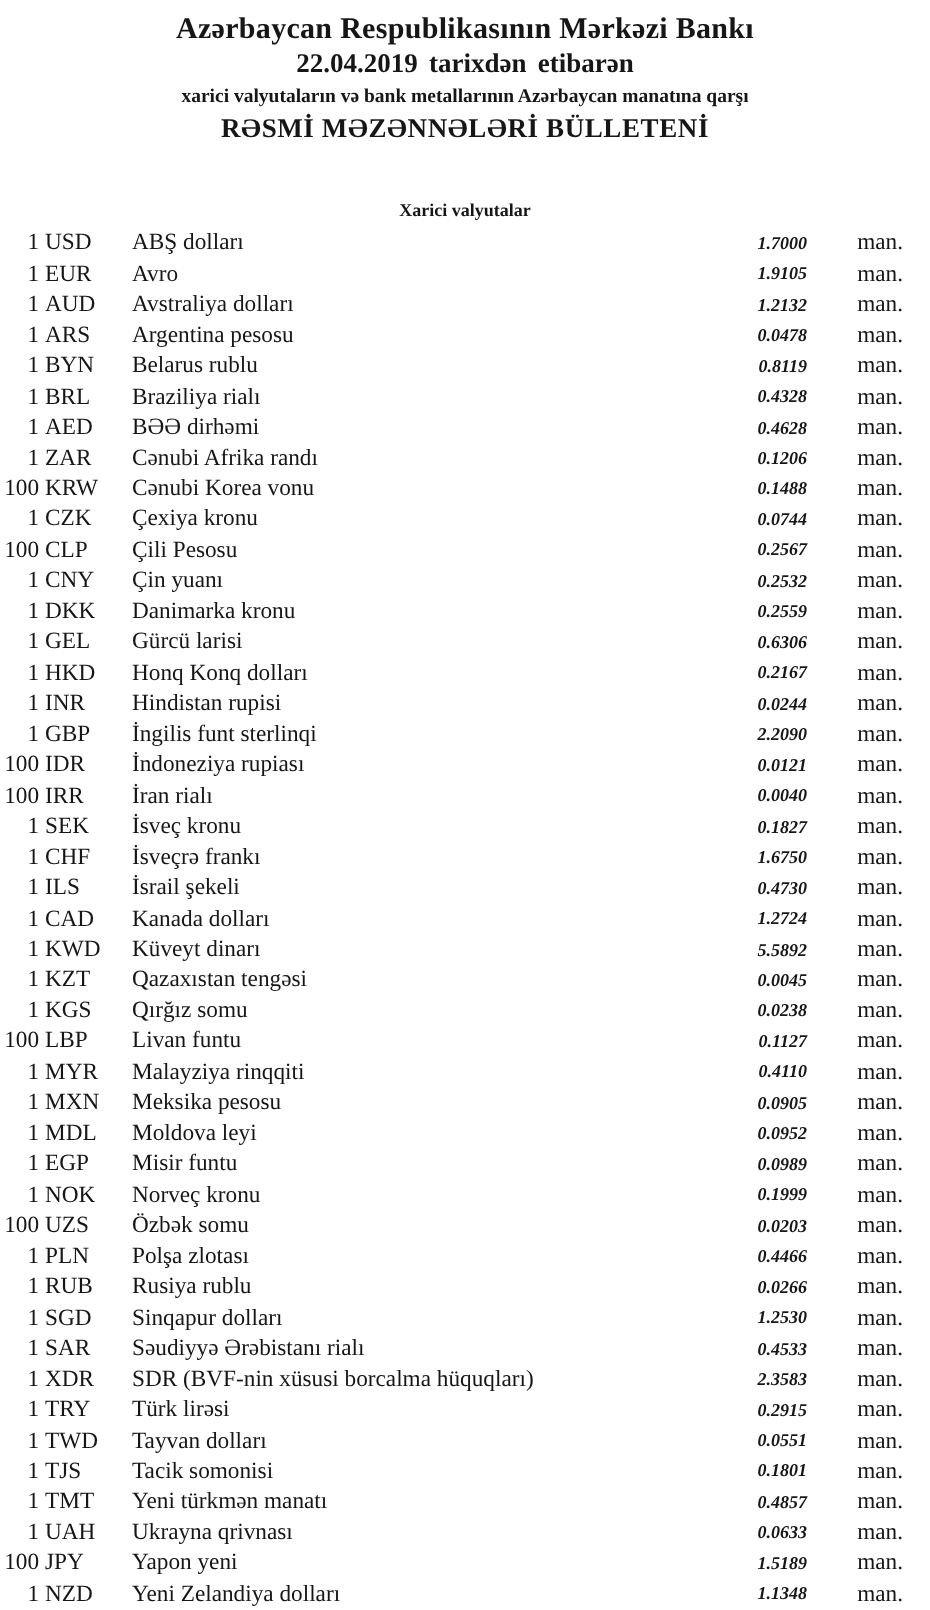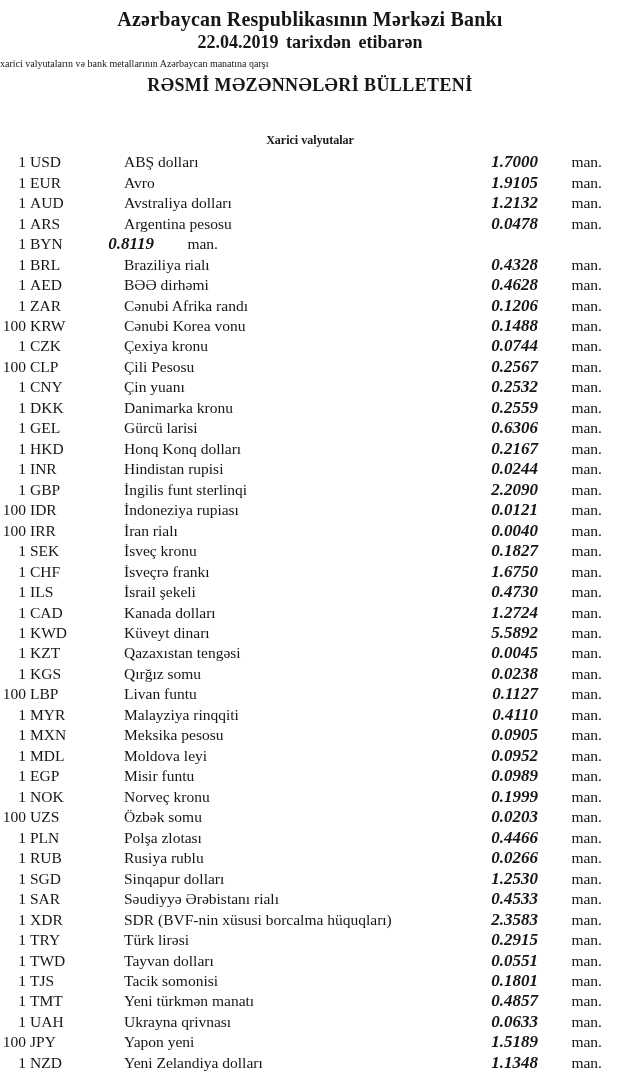--- a/index.html
+++ b/index.html
@@ -27,23 +27,23 @@
     letter-spacing: 0.2px;
   }
   .date-line {
     text-align: center;
     font-weight: bold;
     font-size: 18px;
     line-height: 21px;
     word-spacing: 3px;
   }
   .subtitle-line {
-    text-align: left;
-    font-weight: normal;
-    font-size: 10px;
+    text-align: center;
+    font-weight: bold;
+    font-size: 13px;
     line-height: 21px;
   }
   .bulletin-title {
     text-align: center;
     font-weight: bold;
     font-size: 18px;
     line-height: 22px;
     letter-spacing: 0.4px;
   }
   .section-title {
@@ -72,29 +72,28 @@
     flex: none;
     width: 54px;
     margin-left: 4px;
     text-align: left;
   }
   .name {
     flex: 1;
     padding-left: 4px;
     white-space: nowrap;
     overflow: hidden;
-    margin-left: 36px;
   }
   .rate {
     flex: none;
     width: 70px;
     text-align: right;
     font-weight: bold;
     font-style: italic;
-    font-size: 17px;
+    font-size: 12px;
   }
   .unit {
     flex: none;
     width: 40px;
     margin-left: 24px;
     text-align: right;
   }
 </style>
 </head>
 <body>
@@ -134,20 +133,21 @@
       <div class="row">
         <span class="qty">1</span>
         <span class="code">ARS</span>
         <span class="name">Argentina pesosu</span>
         <span class="rate">0.0478</span>
         <span class="unit">man.</span>
       </div>
       <div class="row">
         <span class="qty">1</span>
         <span class="code">BYN</span>
+        <span class="name">Belarus rublu</span>
         <span class="rate">0.8119</span>
         <span class="unit">man.</span>
       </div>
       <div class="row">
         <span class="qty">1</span>
         <span class="code">BRL</span>
         <span class="name">Braziliya rialı</span>
         <span class="rate">0.4328</span>
         <span class="unit">man.</span>
       </div>

